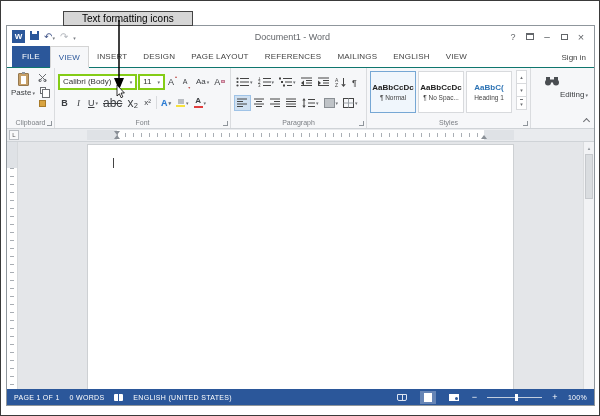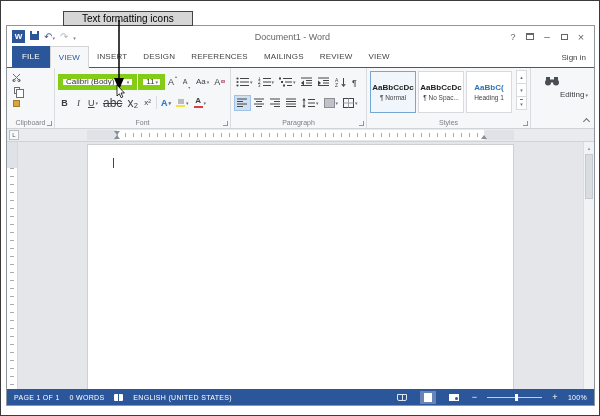--- a/index.html
+++ b/index.html
@@ -49,21 +49,21 @@
   .grp-label { position:absolute; bottom:0; left:0; right:0; height:11px; display:flex; align-items:center;
                justify-content:center; font-size:7px; color:#7b7f84; }
   .launcher { position:absolute; right:2px; bottom:2px; width:5px; height:5px;
               border-right:1px solid #8f959b; border-bottom:1px solid #8f959b; }
   .r { display:flex; align-items:center; gap:1px; height:21px; }
   .sb { display:inline-flex; align-items:center; justify-content:center; min-width:13px; height:16px;
         font-size:9px; color:#3b3e42; padding:0 2px; }
   .sb.pressed { background:#cfe0f1; border:1px solid #9fc3e7; }
   .dd::after { content:"▾"; font-size:5px; color:#6b6e72; margin-left:1px; }
   .combo { display:inline-flex; align-items:center; justify-content:space-between; height:16px; background:#fff;
-           border:5px solid #84cc16; font-size:8px; color:#333; padding:0 3px; white-space:nowrap; overflow:hidden; }
+           border:2px solid #84cc16; font-size:8px; color:#333; padding:0 3px; white-space:nowrap; overflow:hidden; }
   .vsep { width:1px; height:13px; background:#d9dbde; margin:0 1px; }
 
   
   .clip-body { display:flex; }
   .paste-btn { display:flex; flex-direction:column; align-items:center; gap:2px; width:26px; padding-top:2px; }
   .icon-clipboard { position:relative; width:11px; height:13px; background:#c7a068; border:1px solid #95784e; border-radius:1px; }
   .icon-clipboard::before { content:""; position:absolute; left:2px; top:2px; width:5px; height:8px; background:#fff; }
   .icon-clipboard::after { content:""; position:absolute; left:3px; top:-2px; width:3px; height:2px; background:#8f9499; }
   .paste-lbl { font-size:8px; color:#3b3e42; display:inline-flex; align-items:center; }
   .minis { display:flex; flex-direction:column; }
@@ -185,31 +185,36 @@
           </span>
         <span class="ctl close"></span>
       </div>
     </div>
 
     <div class="tabrow">
       <span class="tab file">FILE</span>
       <span class="tab active">VIEW</span>
       <span class="tab">INSERT</span>
       <span class="tab">DESIGN</span>
+      <span class="tab">PAGE LAYOUT</span>
       <span class="tab">REFERENCES</span>
       <span class="tab">MAILINGS</span>
-      <span class="tab">REVIEW</span>
+      <span class="tab">ENGLISH</span>
       <span class="tab">VIEW</span>
       <span class="signin">Sign in</span>
     </div>
 
     <div class="ribbon">
 
       <div class="grp" style="width:48px">
         <div class="clip-body">
+          <div class="paste-btn">
+            <span class="icon-clipboard"></span>
+            <span class="paste-lbl dd">Paste</span>
+          </div>
           <div class="minis">
             <span class="sb">
                 <span class="icon-svg">
                   <svg width="9" height="9">
                     <path d="M1 1 L8 8 M8 1 L1 8" stroke="#6b6e72" fill="none"></path>
                     <circle cx="2" cy="7.5" r="1.2" fill="none" stroke="#6b6e72"></circle>
                     <circle cx="7" cy="7.5" r="1.2" fill="none" stroke="#6b6e72"></circle>
                   </svg>
                 </span>
               </span>

